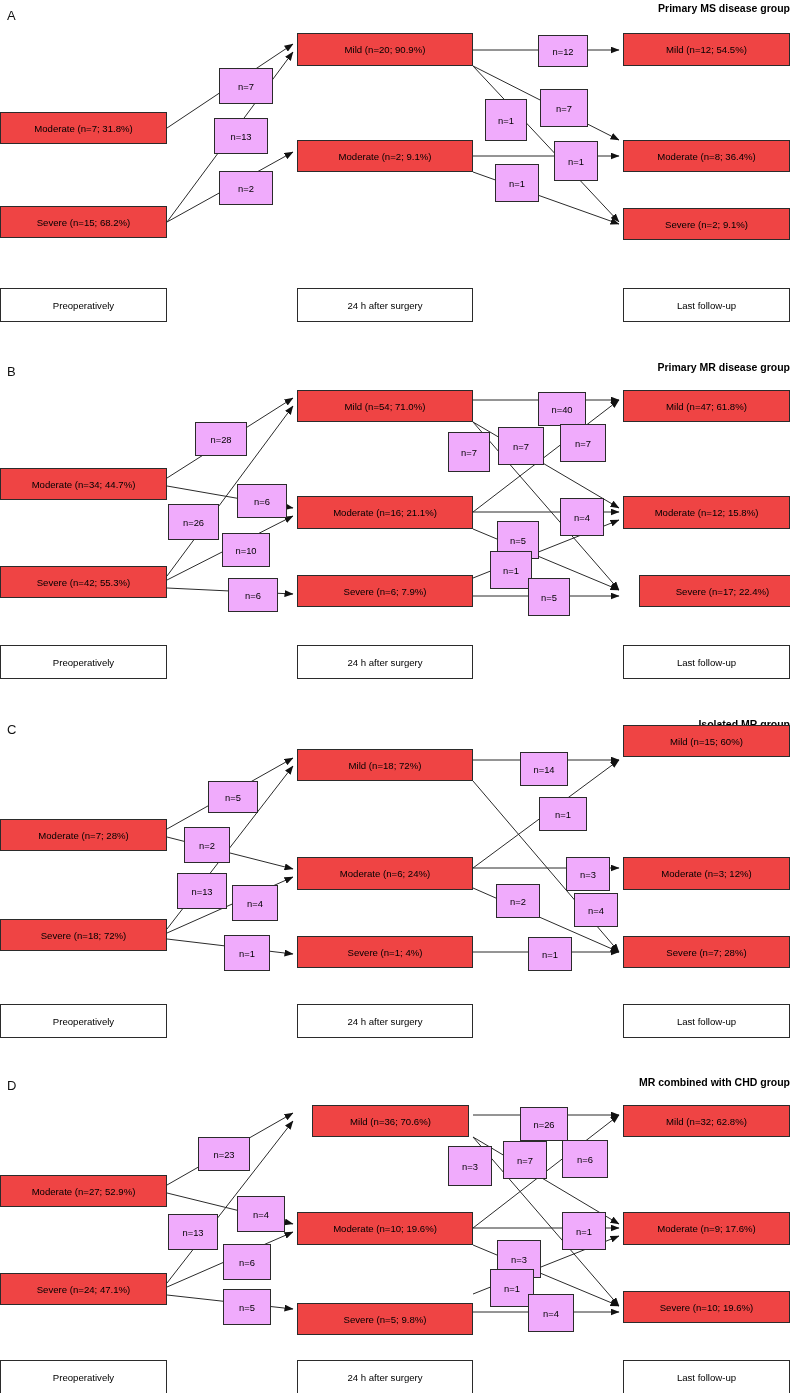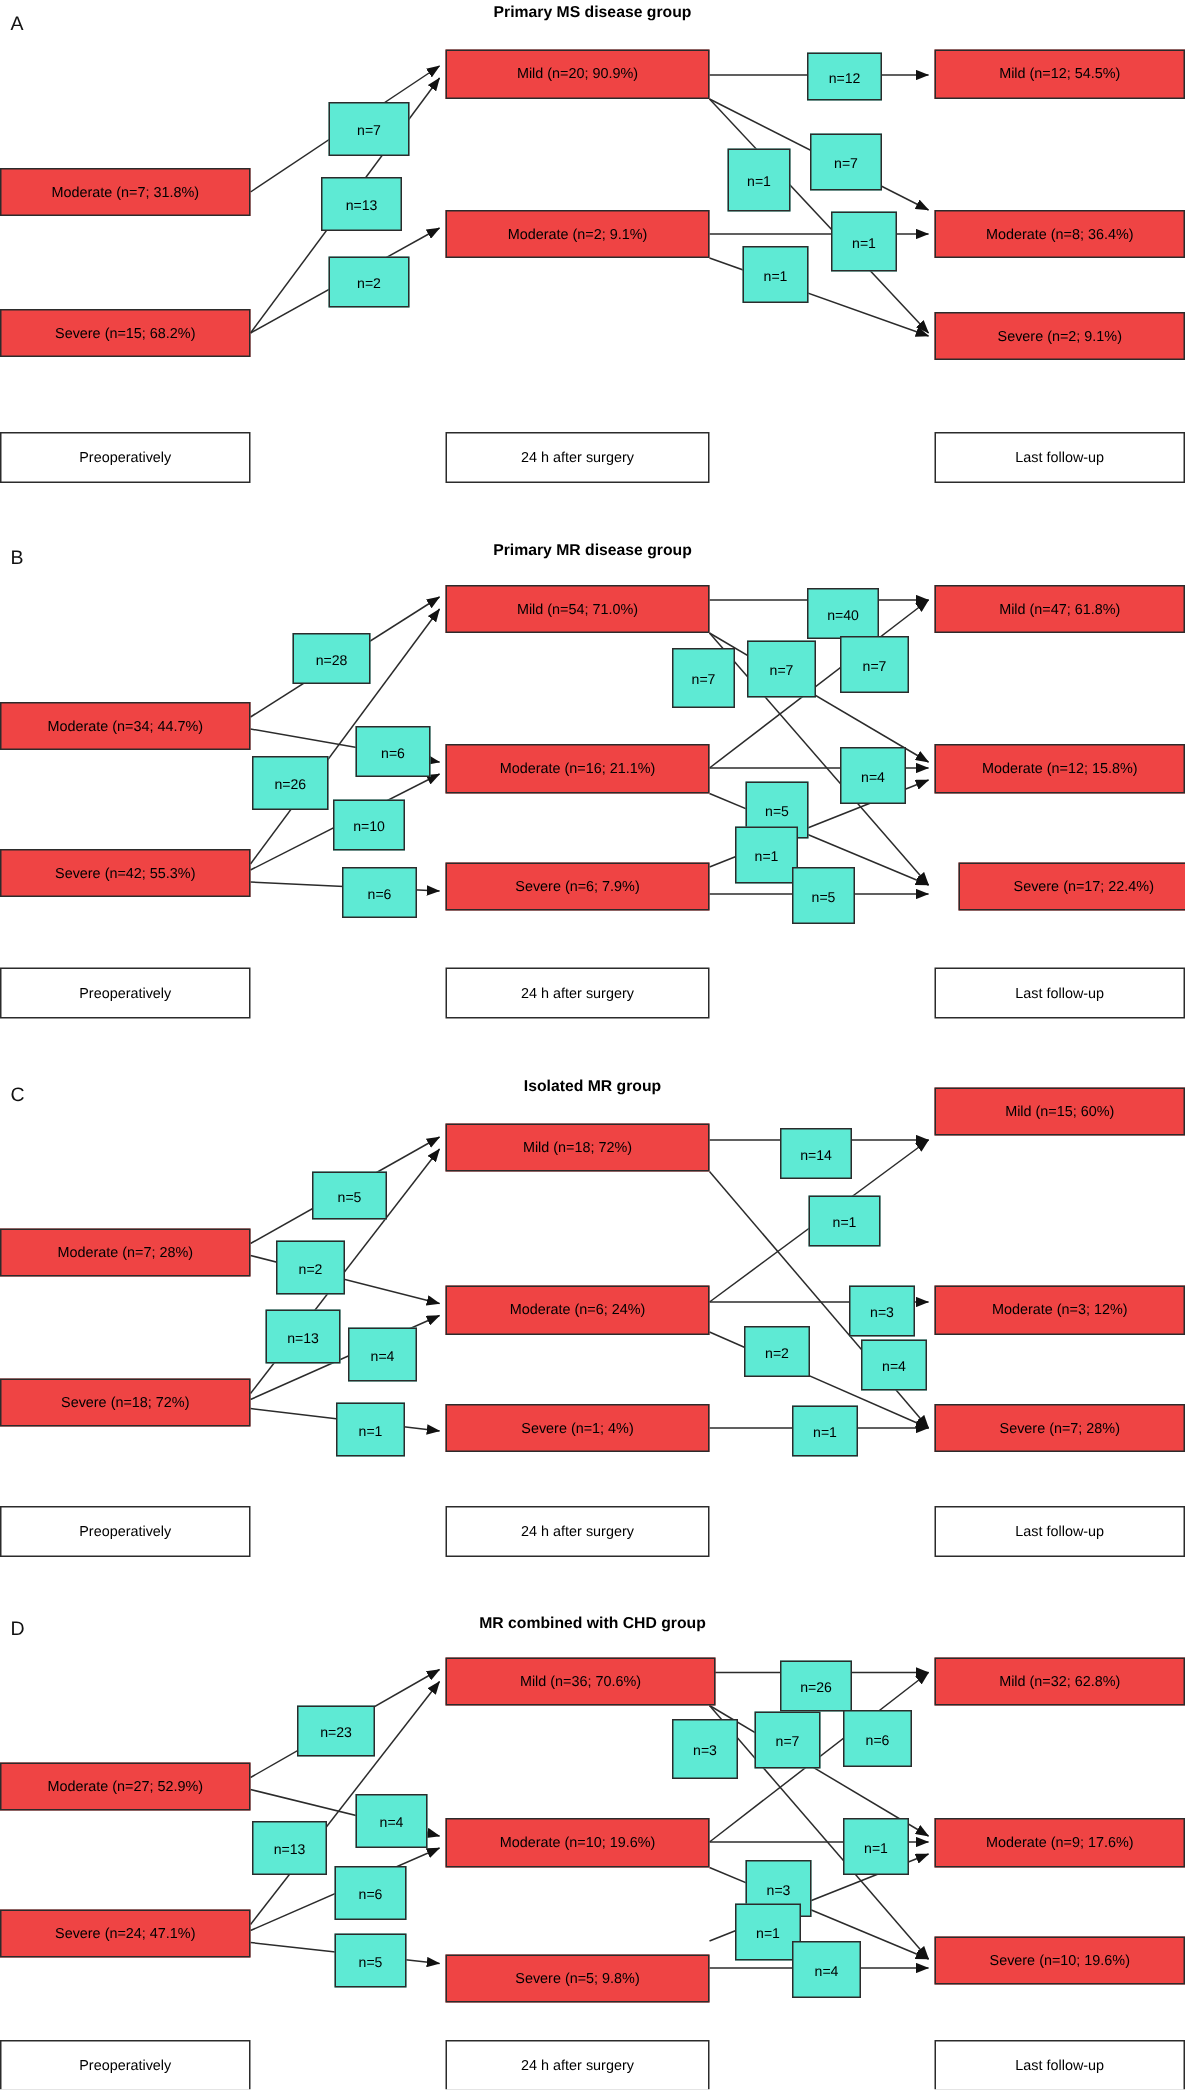--- a/index.html
+++ b/index.html
@@ -20,41 +20,41 @@
     position: absolute;
     font-size: 13px;
     color: #111;
     font-family: "Liberation Sans", sans-serif;
   }
   .panel-title {
     position: absolute;
     font-size: 10.5px;
     font-weight: bold;
     color: #000;
-    text-align: center;
+    text-align: right;
     white-space: nowrap;
     font-family: "Liberation Sans", sans-serif;
   }
   svg.flow { position: absolute; left: 0; top: 0; overflow: visible; }
   .nodebox {
     position: absolute;
     border: 1px solid #2b2b2b;
     background: #ef4444;
     display: flex;
     align-items: center;
     justify-content: center;
     font-size: 9.6px;
     color: #000;
     white-space: nowrap;
     font-family: "Liberation Sans", sans-serif;
   }
   .nbox {
     position: absolute;
     border: 1px solid #2b2b2b;
-    background: #5eead4;
+    background: #f0abfc;
     display: flex;
     align-items: center;
     justify-content: center;
     font-size: 9.4px;
     color: #000;
     white-space: nowrap;
     font-family: "Liberation Sans", sans-serif;
   }
   .legendbox {
     position: absolute;
@@ -195,21 +195,21 @@
       <div class="nbox" style="left: 496px; top: 884px; width: 44px; height: 34px;">n=2</div>
       <div class="nbox" style="left: 574px; top: 893px; width: 44px; height: 34px;">n=4</div>
       <div class="nbox" style="left: 528px; top: 937px; width: 44px; height: 34px;">n=1</div>
       <div class="legendbox" style="left: 0px; top: 1004px; width: 167px; height: 34px;">Preoperatively</div>
       <div class="legendbox" style="left: 297px; top: 1004px; width: 176px; height: 34px;">24 h after surgery</div>
       <div class="legendbox" style="left: 623px; top: 1004px; width: 167px; height: 34px;">Last follow-up</div>
       <div class="panel-letter" style="left: 7px; top: 1078px;">D</div>
       <div class="panel-title" style="left: 0px; top: 1076px; width: 790px;">MR combined with CHD group</div>
       <div class="nodebox" style="left: 0px; top: 1175px; width: 167px; height: 32px;">Moderate (n=27; 52.9%)</div>
       <div class="nodebox" style="left: 0px; top: 1273px; width: 167px; height: 32px;">Severe (n=24; 47.1%)</div>
-      <div class="nodebox" style="left: 297px; top: 1105px; width: 180px; height: 32px;">Mild (n=36; 70.6%)</div>
+      <div class="nodebox" style="left: 312px; top: 1105px; width: 157px; height: 32px;">Mild (n=36; 70.6%)</div>
       <div class="nodebox" style="left: 297px; top: 1212px; width: 176px; height: 33px;">Moderate (n=10; 19.6%)</div>
       <div class="nodebox" style="left: 297px; top: 1291px; width: 176px; height: 32px; margin-top: 12px;">Severe (n=5; 9.8%)</div>
       <div class="nodebox" style="left: 623px; top: 1105px; width: 167px; height: 32px;">Mild (n=32; 62.8%)</div>
       <div class="nodebox" style="left: 623px; top: 1212px; width: 167px; height: 33px;">Moderate (n=9; 17.6%)</div>
       <div class="nodebox" style="left: 623px; top: 1291px; width: 167px; height: 32px;">Severe (n=10; 19.6%)</div>
       <div class="nbox" style="left: 198px; top: 1137px; width: 52px; height: 34px;">n=23</div>
       <div class="nbox" style="left: 237px; top: 1196px; width: 48px; height: 36px;">n=4</div>
       <div class="nbox" style="left: 168px; top: 1214px; width: 50px; height: 36px;">n=13</div>
       <div class="nbox" style="left: 223px; top: 1244px; width: 48px; height: 36px;">n=6</div>
       <div class="nbox" style="left: 223px; top: 1289px; width: 48px; height: 36px;">n=5</div>

